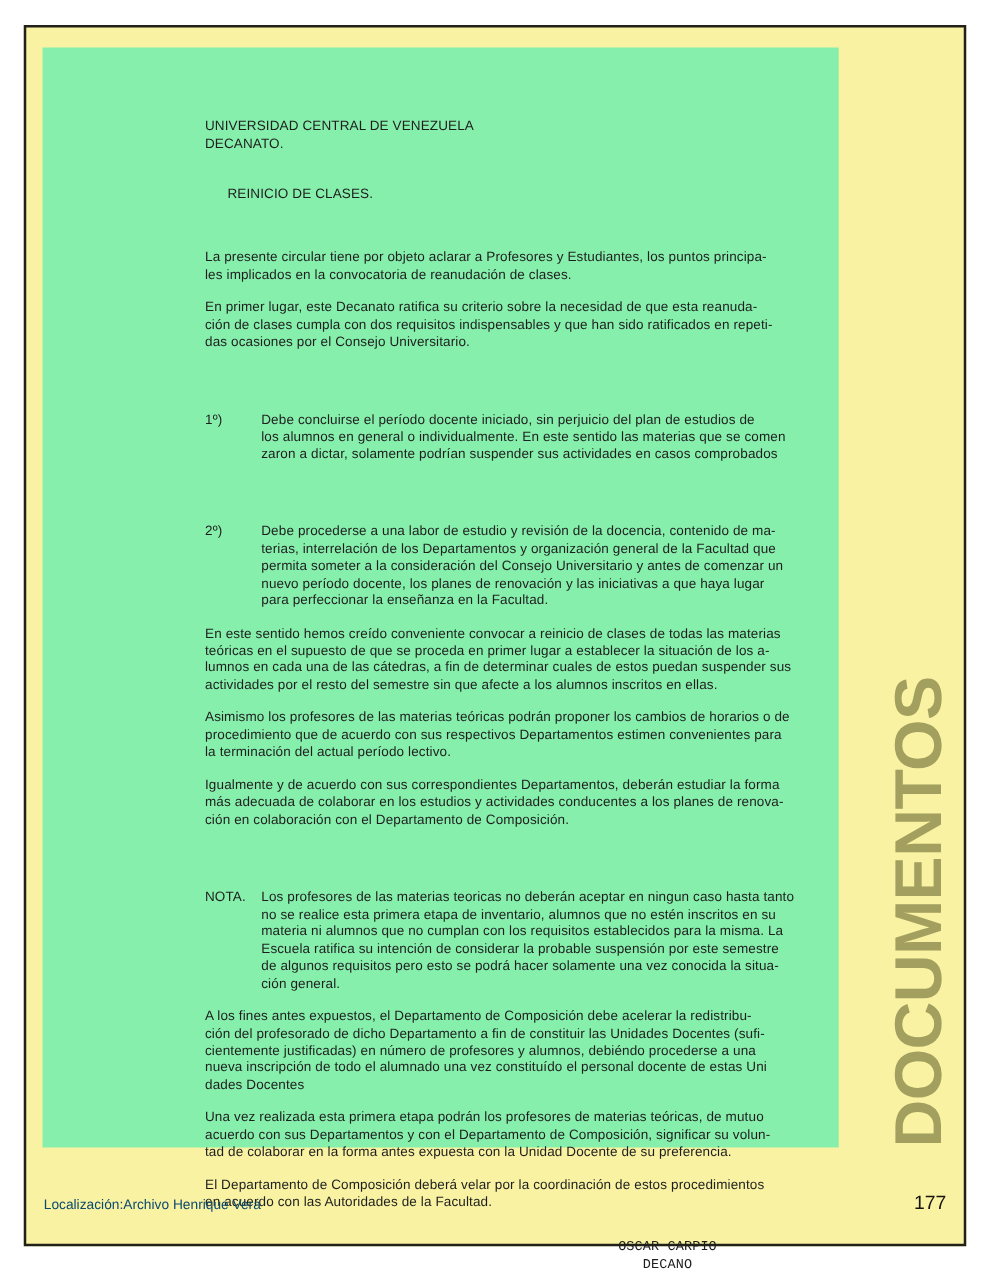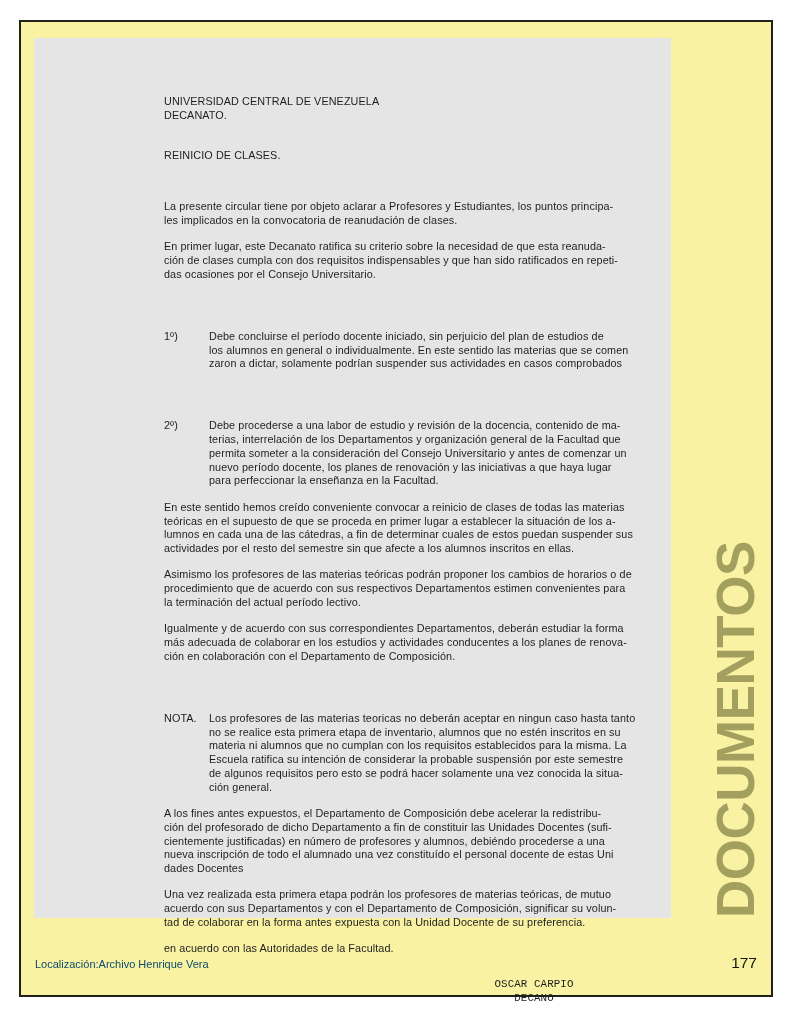--- a/index.html
+++ b/index.html
@@ -23,35 +23,35 @@
     background: #f8f2a2;
     border: 2px solid #21211a;
     box-sizing: border-box;
   }
   .paper {
     position: absolute;
     left: 34px;
     top: 38px;
     width: 637px;
     height: 880px;
-    background: #e5e5e5;
+    background: #86efac;
   }
   .letter {
     position: absolute;
     left: 130px;
     top: 57px;
     width: 514px;
     font-size: 10.8px;
     line-height: 13.8px;
     letter-spacing: 0.1px;
     color: #1e1e1e;
   }
   .line { white-space: nowrap; }
   .block-header { margin-top: 0; }
-  .block-subject { margin-top: 26px; }
+  .block-subject { margin-top: 26px; margin-left: 18px; }
   .block-para, .block-item { margin-top: 12.5px; }
   .block-subject + .block-para { margin-top: 38px; }
   .block-item {
     position: relative;
     padding-left: 45px;
     margin-top: 48px;
   }
   .block-item .marker {
     position: absolute;
     left: 0;
@@ -160,20 +160,21 @@
         <div class="line">cientemente justificadas) en número de profesores y alumnos,  debiéndo procederse a una</div>
         <div class="line">nueva inscripción de todo el alumnado una vez constituído el personal docente de estas Uni</div>
         <div class="line">dades Docentes</div>
       </div>
       <div class="block block-para">
         <div class="line">Una vez realizada esta primera etapa podrán los profesores de materias teóricas,  de mutuo</div>
         <div class="line">acuerdo con sus Departamentos y con el Departamento de Composición,  significar su volun-</div>
         <div class="line">tad de colaborar en la forma antes expuesta con la Unidad Docente de su preferencia.</div>
       </div>
       <div class="block block-para">
+        <div class="line">El Departamento de Composición deberá velar por la coordinación de estos procedimientos</div>
         <div class="line">en acuerdo con las Autoridades de la Facultad.</div>
       </div>
       <div class="block block-signature">
         <div class="line">OSCAR CARPIO</div>
         <div class="line">DECANO</div>
       </div>
     </div>
 </div>
 
 <div class="side-label">DOCUMENTOS</div>

